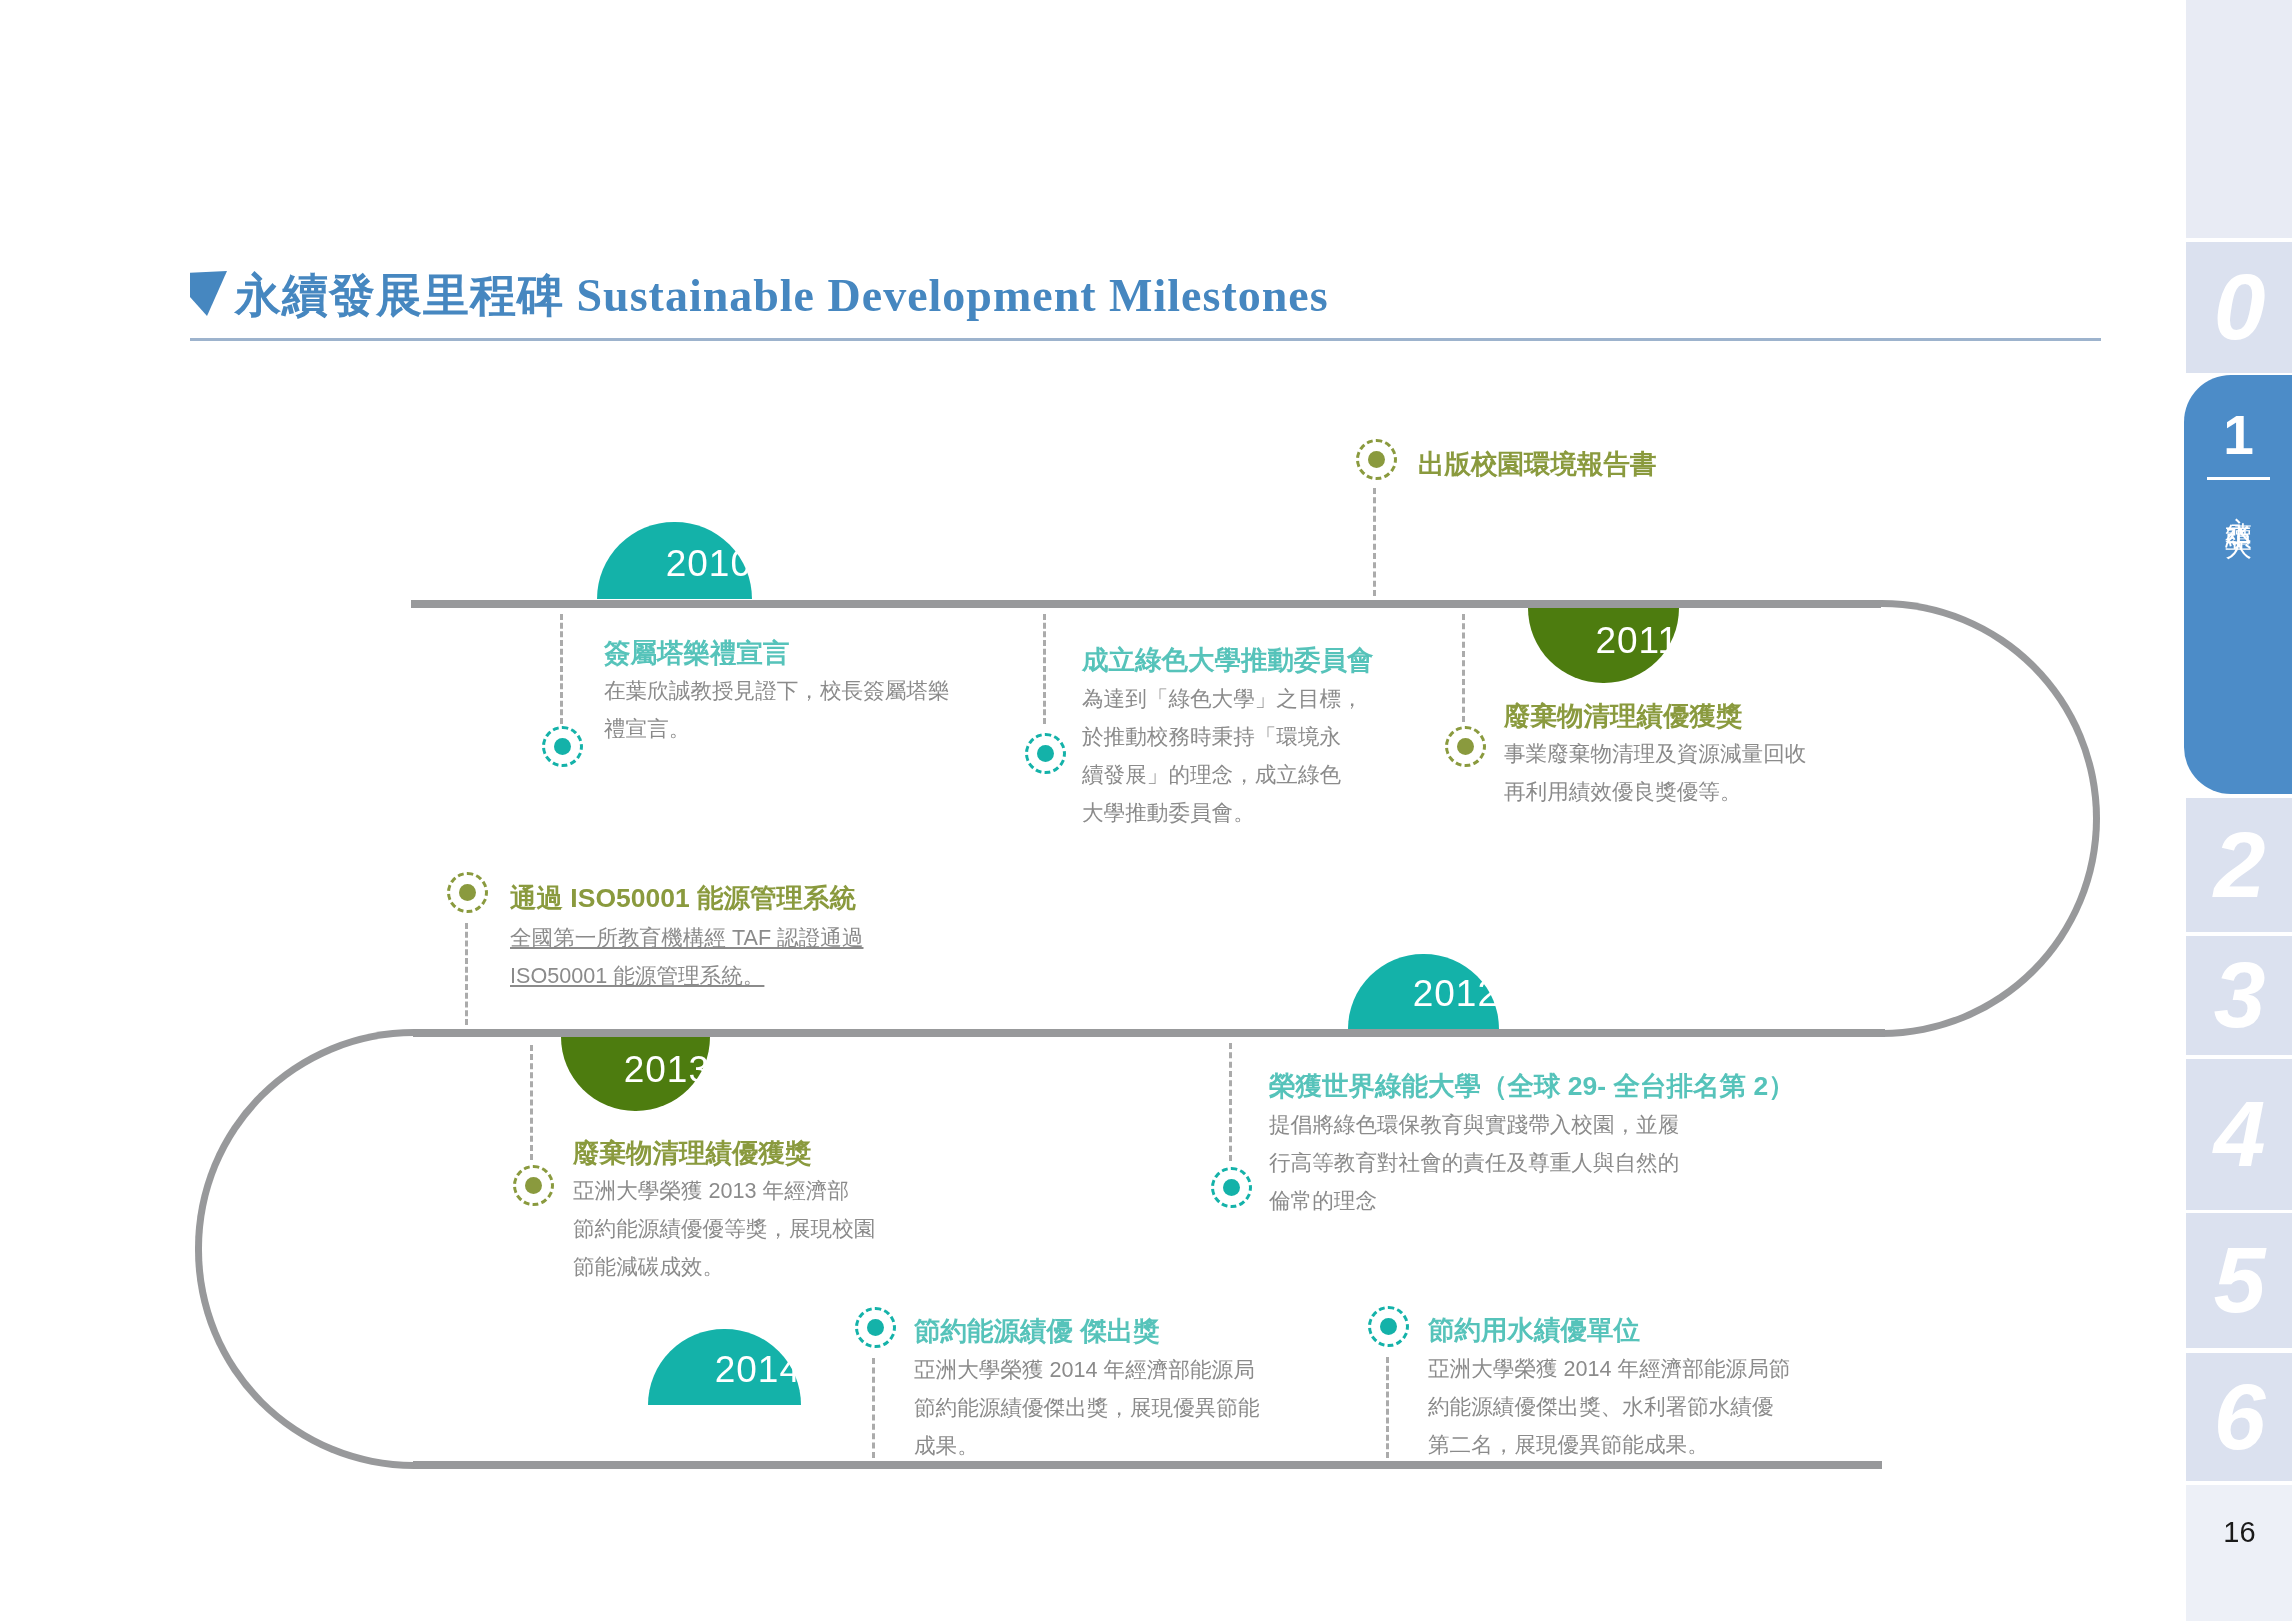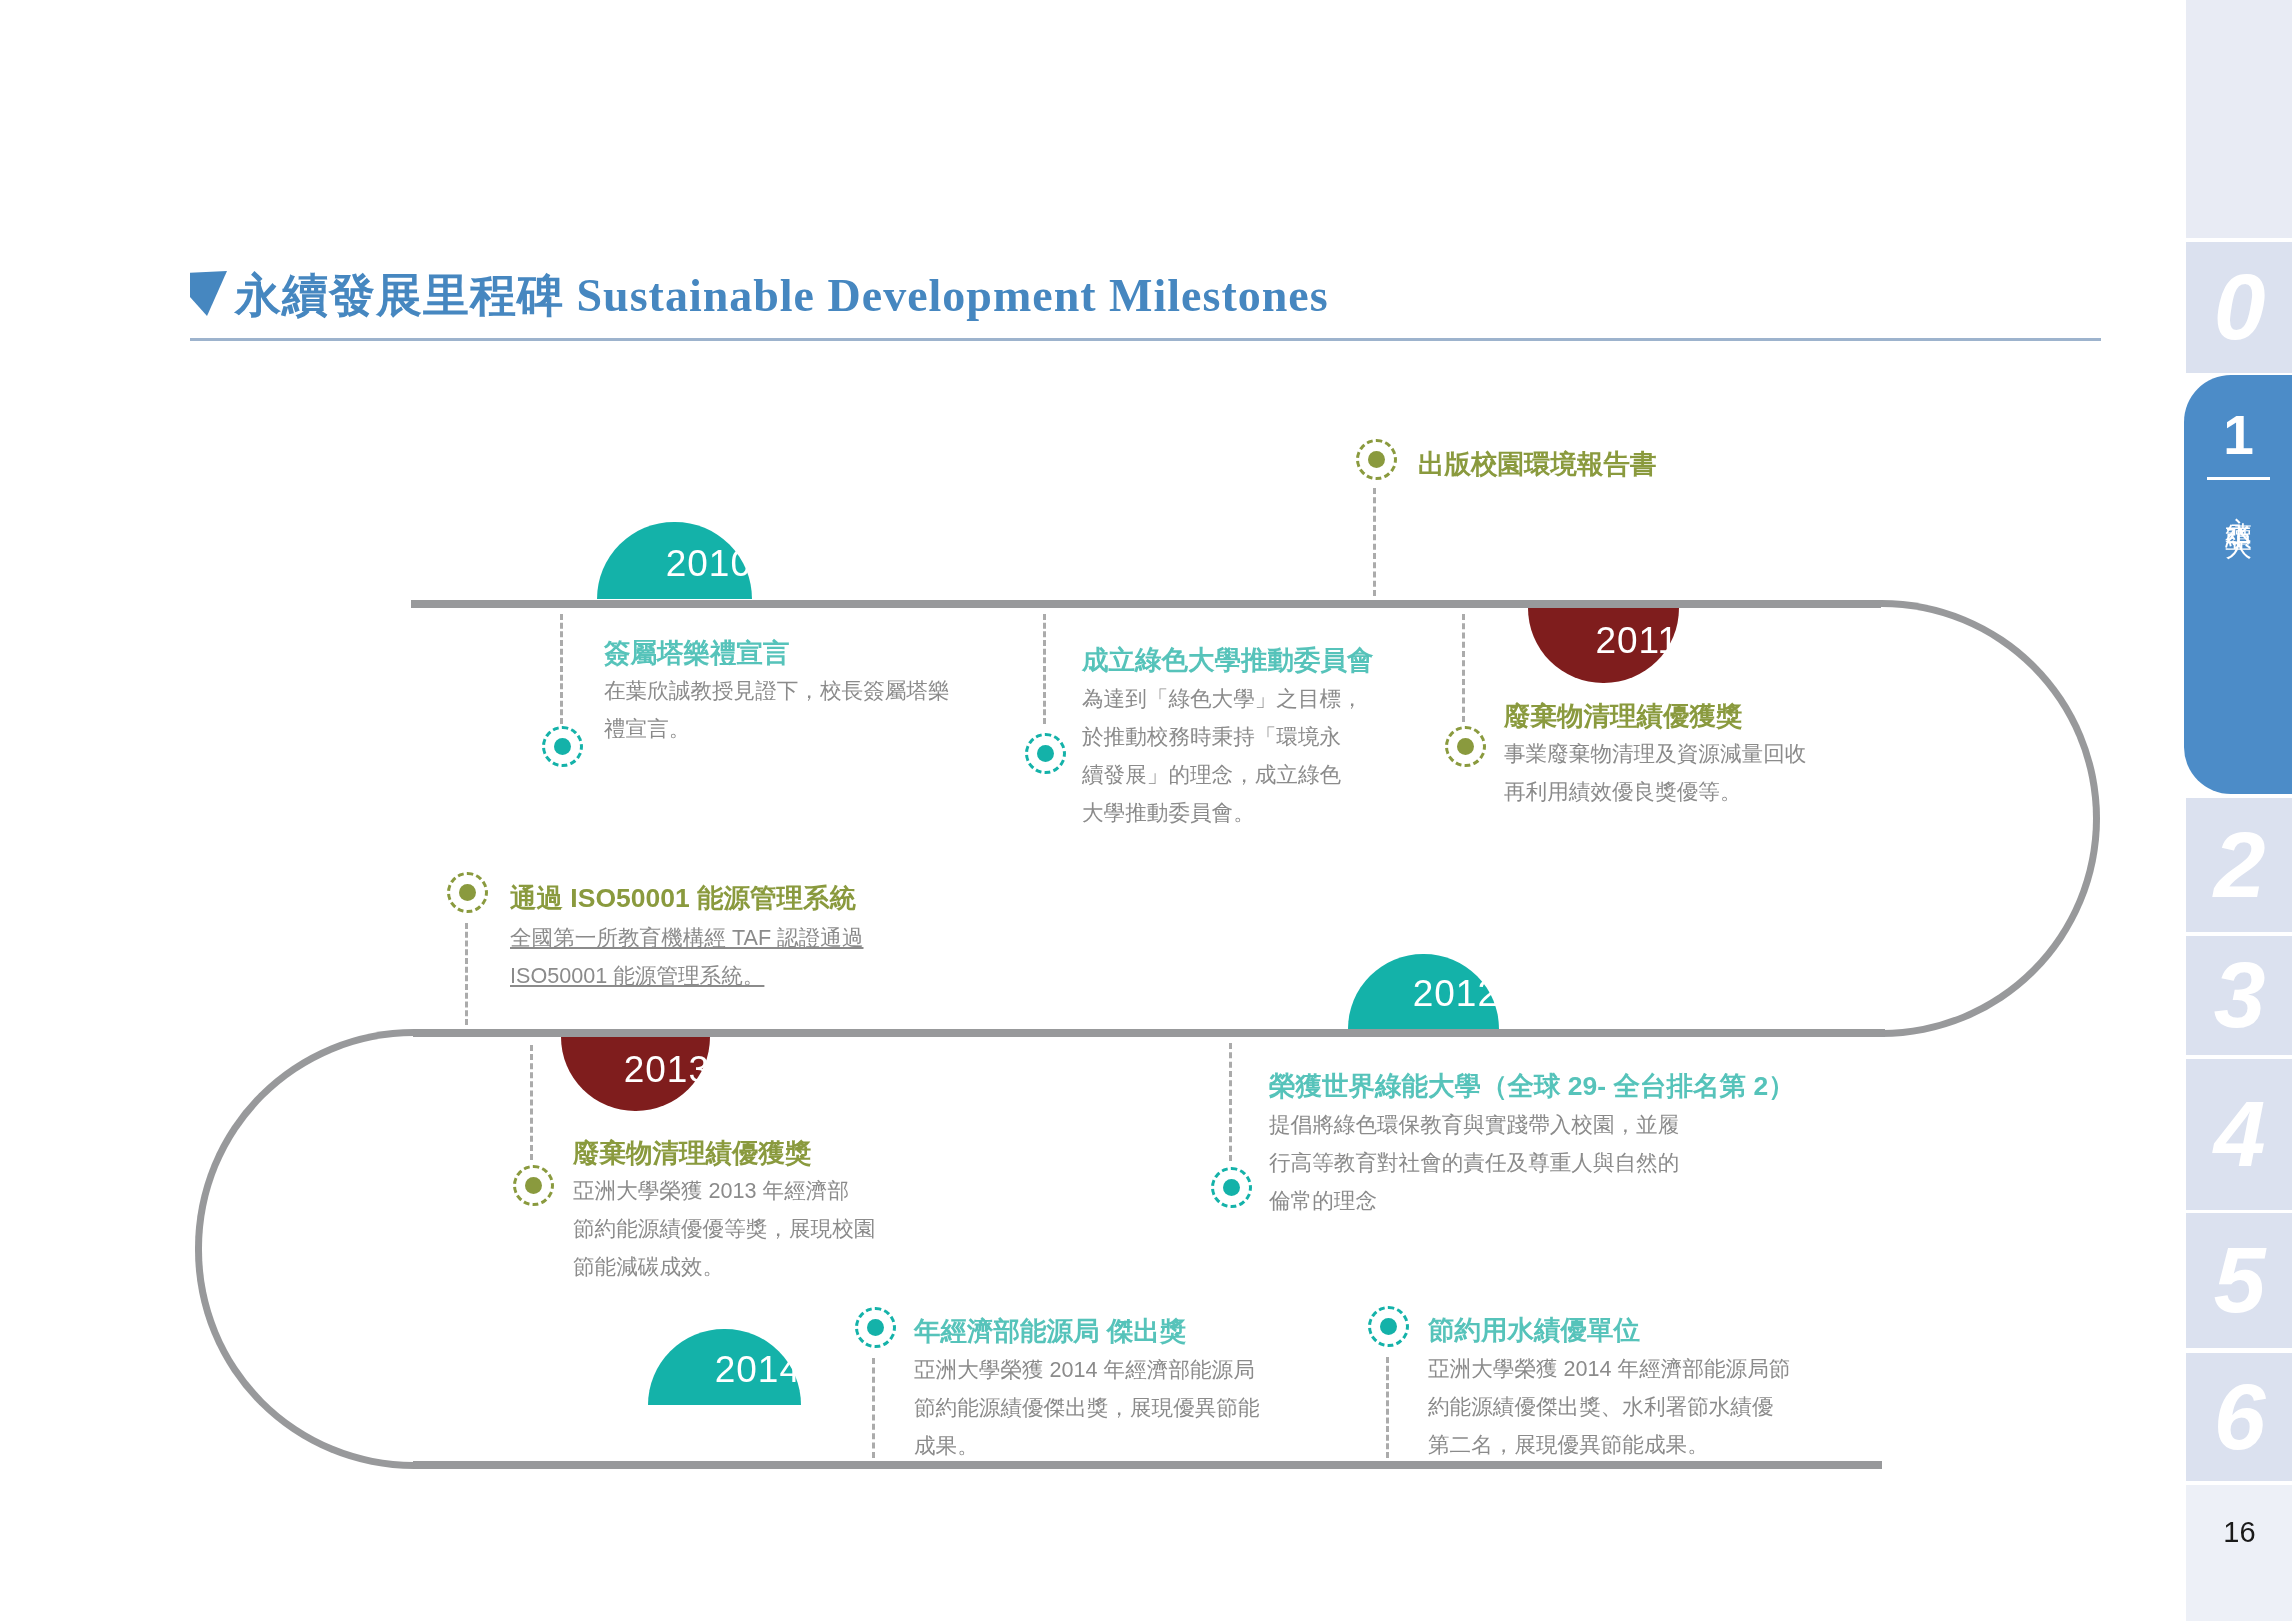--- a/index.html
+++ b/index.html
@@ -19,21 +19,21 @@
   .arc-right{left:1881px;top:600px;width:219px;height:437px;border:7.8px solid #98999b;border-left:none;
              border-radius:0 219px 219px 0;}
   .arc-left{left:195px;top:1029px;width:219px;height:440px;border:7.8px solid #98999b;border-right:none;
             border-radius:221px 0 0 221px;}
 
   
   .badge{position:absolute;display:flex;justify-content:flex-end;color:#fff;font-size:37px;letter-spacing:1px;}
   .badge.above{border-radius:157px 157px 0 0;align-items:flex-end;padding-bottom:13.7px;box-sizing:border-box;}
   .badge.below{border-radius:0 0 157px 157px;align-items:flex-start;padding-top:11.8px;box-sizing:border-box;}
   .badge.teal{background:#14b2a9;}
-  .badge.olive{background:#7f1d1d;}
+  .badge.olive{background:#4d7c0f;}
 
   
   .vline{position:absolute;width:0;border-left:3.9px dashed #ababab;}
   .marker{position:absolute;width:35px;height:35px;border:3.9px dashed;border-radius:50%;
           display:flex;align-items:center;justify-content:center;}
   .marker .dot{width:17.6px;height:17.6px;border-radius:50%;}
   .marker.teal{border-color:#14b2a9;} .marker.teal .dot{background:#14b2a9;}
   .marker.olive{border-color:#8a9a3e;} .marker.olive .dot{background:#8a9a3e;}
   .ms-title{position:absolute;margin:0;font-size:26.5px;font-weight:bold;white-space:nowrap;}
   .ms-title.teal{color:#56c3ba;}
@@ -140,21 +140,21 @@
     </div>
   <h3 class="ms-title olive" style="left:573px;top:1135px;">廢棄物清理績優獲獎</h3>
   <p class="ms-body" style="left:573px;top:1172px;width:382px;">亞洲大學榮獲 2013 年經濟部
 節約能源績優優等獎，展現校園
 節能減碳成效。</p>
 
   <div class="marker teal" style="left:855px;top:1307px;">
       <span class="dot"></span>
     </div>
   <div class="vline" style="left:872px;top:1358px;height:100px;"></div>
-  <h3 class="ms-title teal" style="left:914px;top:1313px;">年經濟部能源局 傑出獎</h3>
+  <h3 class="ms-title teal" style="left:914px;top:1313px;">節約能源績優 傑出獎</h3>
   <p class="ms-body" style="left:914px;top:1351px;width:441px;">亞洲大學榮獲 2014 年經濟部能源局
 節約能源績優傑出獎，展現優異節能
 成果。</p>
 
   <div class="marker teal" style="left:1368px;top:1306px;">
       <span class="dot"></span>
     </div>
   <div class="vline" style="left:1386px;top:1357px;height:101px;"></div>
   <h3 class="ms-title teal" style="left:1428px;top:1312px;">節約用水績優單位</h3>
   <p class="ms-body" style="left:1428px;top:1350px;width:461px;">亞洲大學榮獲 2014 年經濟部能源局節

